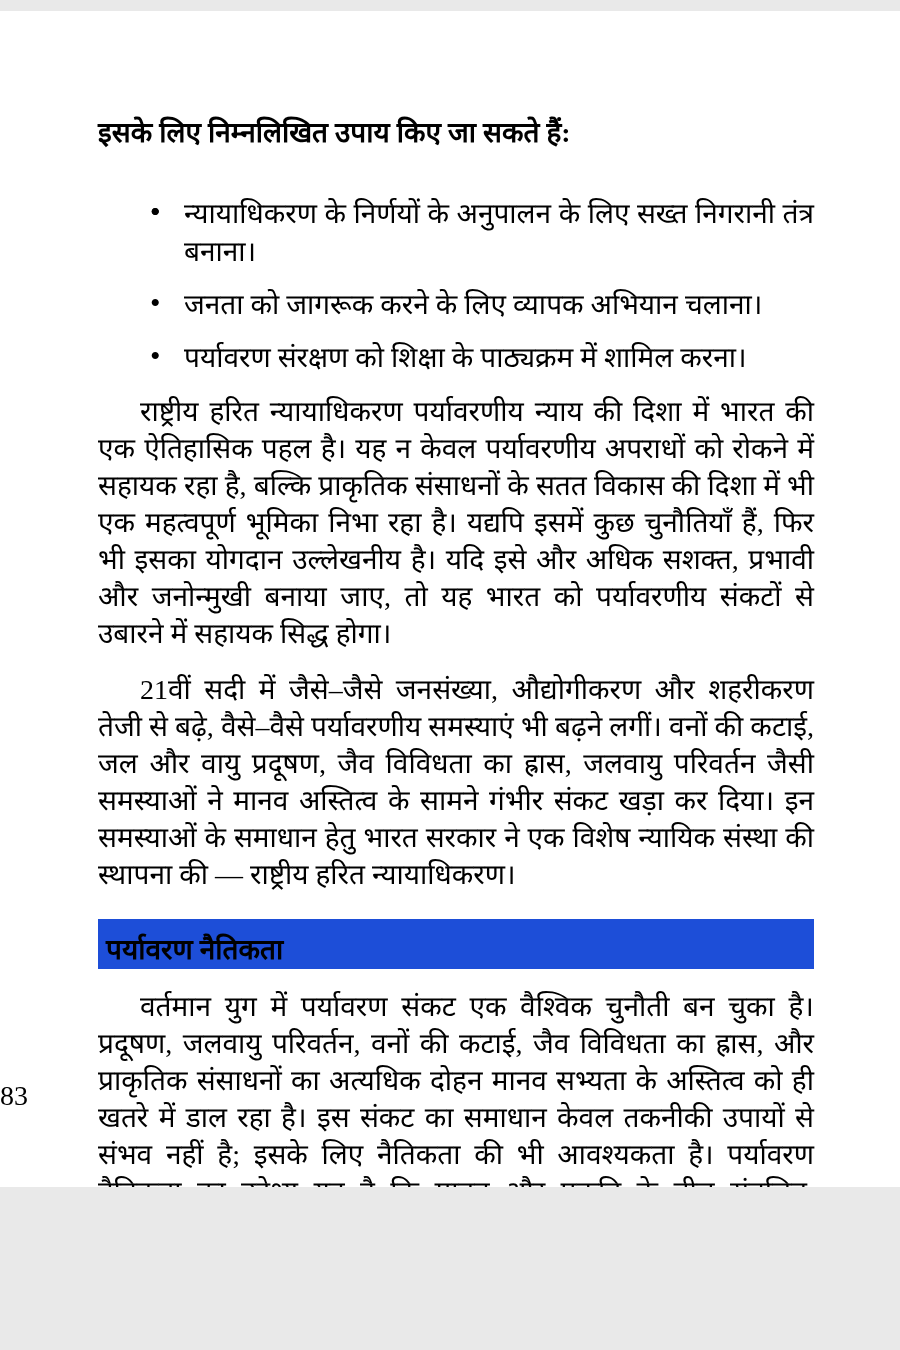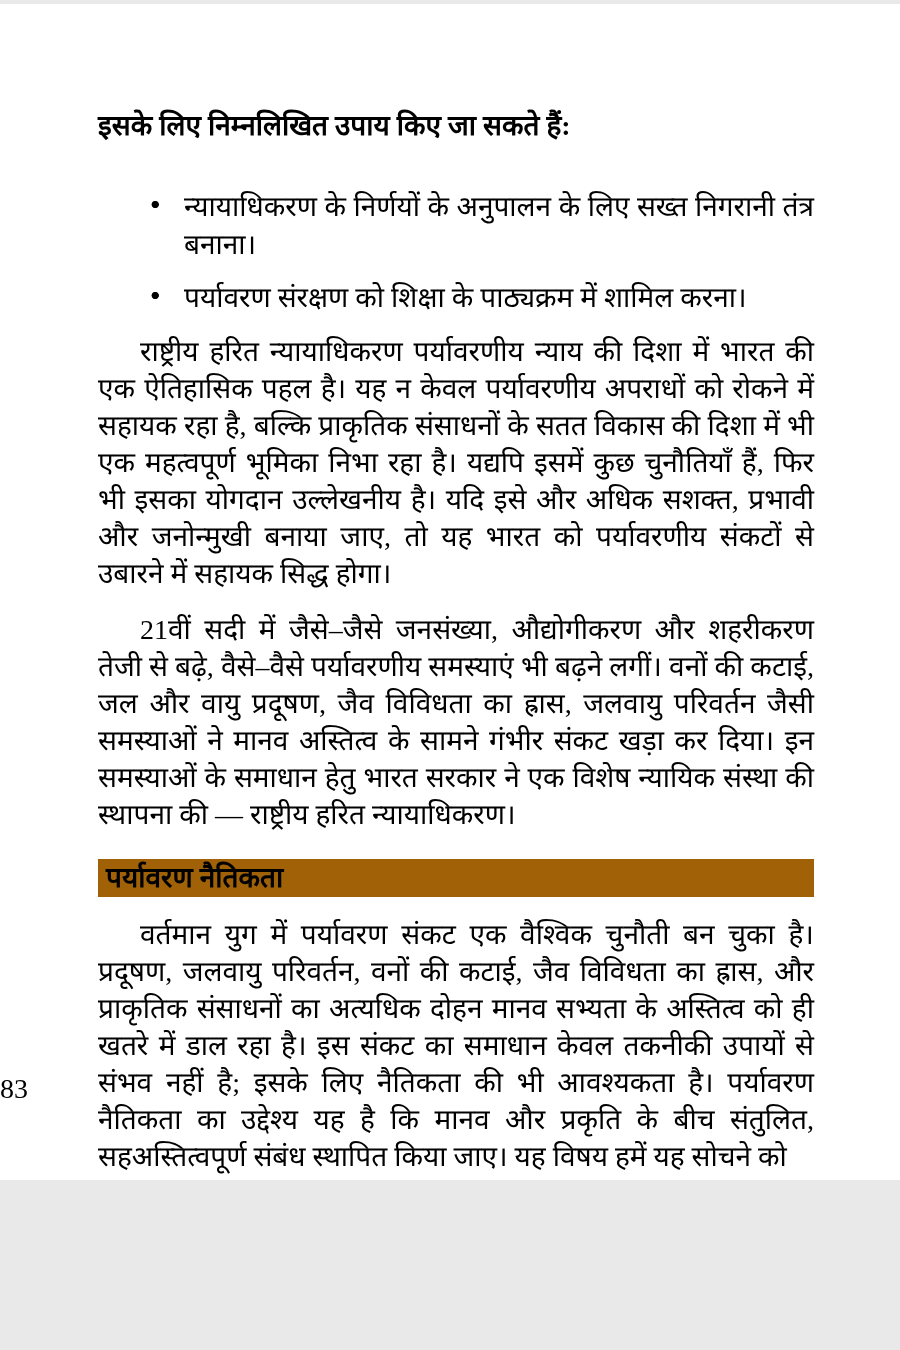--- a/index.html
+++ b/index.html
@@ -1,21 +1,21 @@
 <!DOCTYPE html>
 <html lang="hi"><head>
 <meta charset="utf-8">
 <style>
   * { margin: 0; padding: 0; box-sizing: border-box; }
   html, body { background: #e9e9e9; }
   .page {
     position: relative;
     width: 900px;
     height: 1176px;
-    margin: 4px auto;
+    margin: 11px auto;
     background: #ffffff;
     color: #000000;
     font-family: "Liberation Serif", "DejaVu Serif", serif;
     overflow: hidden;
   }
   .content {
     position: absolute;
     top: 102px;
     left: 98px;
     width: 716px;
@@ -49,25 +49,25 @@
   p.para {
     margin-top: 19px;
     font-size: 28px;
     line-height: 37px;
     text-align: justify;
     text-indent: 42px;
   }
   p.para-first { margin-top: 16px; }
   .section-bar {
     margin-top: 26px;
-    background: #a16207;
+    background: #1d4ed8;
     font-size: 28px;
     font-weight: 700;
     line-height: 36px;
-    padding: 1px 8px 1px 8px;
+    padding: 13px 8px 1px 8px;
     text-align: left;
   }
   .page-number {
     position: absolute;
     left: 0;
     right: 0;
     bottom: 76px;
     font-size: 28px;
     line-height: 30px;
   }
@@ -83,20 +83,21 @@
     <ul class="measures">
       <li>
         <span class="bullet">•</span>
       </li>
       <li>
         <span class="bullet">•</span>
         <span>न्यायाधिकरण के निर्णयों के अनुपालन के लिए सख्त निगरानी तंत्र बनाना।</span>
       </li>
       <li>
         <span class="bullet">•</span>
+        <span>जनता को जागरूक करने के लिए व्यापक अभियान चलाना।</span>
       </li>
       <li>
         <span class="bullet">•</span>
         <span>पर्यावरण संरक्षण को शिक्षा के पाठ्यक्रम में शामिल करना।</span>
       </li>
     </ul>
 
     <p class="para para-first">राष्ट्रीय हरित न्यायाधिकरण पर्यावरणीय न्याय की दिशा में भारत की एक ऐतिहासिक पहल है। यह न केवल पर्यावरणीय अपराधों को रोकने में सहायक रहा है, बल्कि प्राकृतिक संसाधनों के सतत विकास की दिशा में भी एक महत्वपूर्ण भूमिका निभा रहा है। यद्यपि इसमें कुछ चुनौतियाँ हैं, फिर भी इसका योगदान उल्लेखनीय है। यदि इसे और अधिक सशक्त, प्रभावी और जनोन्मुखी बनाया जाए, तो यह भारत को पर्यावरणीय संकटों से उबारने में सहायक सिद्ध होगा।</p>
 
     <p class="para">21वीं सदी में जैसे–जैसे जनसंख्या, औद्योगीकरण और शहरीकरण तेजी से बढ़े, वैसे–वैसे पर्यावरणीय समस्याएं भी बढ़ने लगीं। वनों की कटाई, जल और वायु प्रदूषण, जैव विविधता का ह्रास, जलवायु परिवर्तन जैसी समस्याओं ने मानव अस्तित्व के सामने गंभीर संकट खड़ा कर दिया। इन समस्याओं के समाधान हेतु भारत सरकार ने एक विशेष न्यायिक संस्था की स्थापना की — राष्ट्रीय हरित न्यायाधिकरण।</p>

